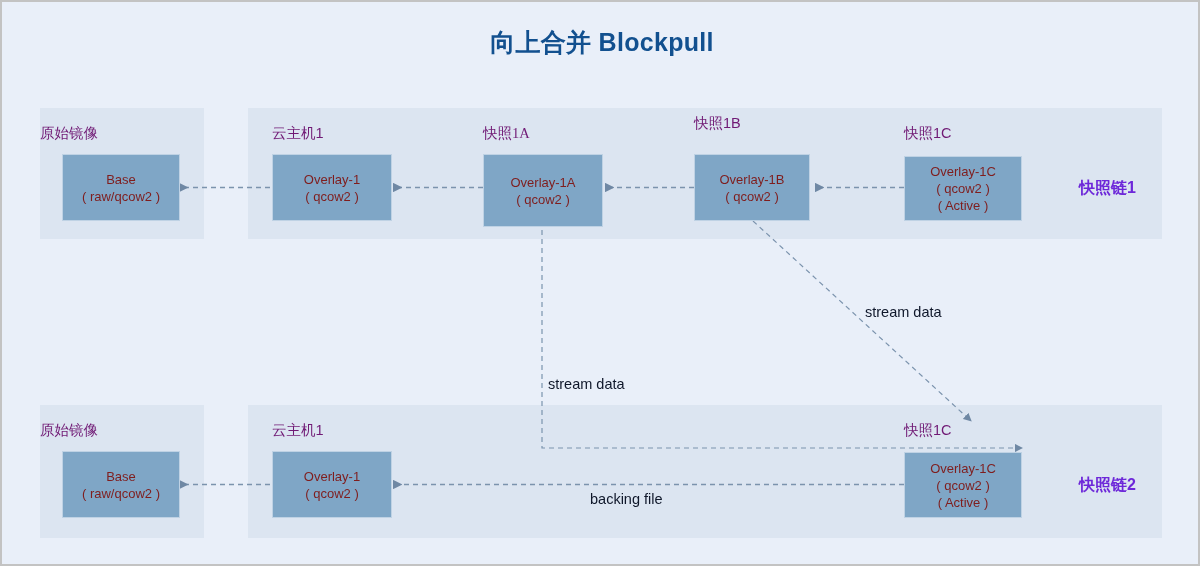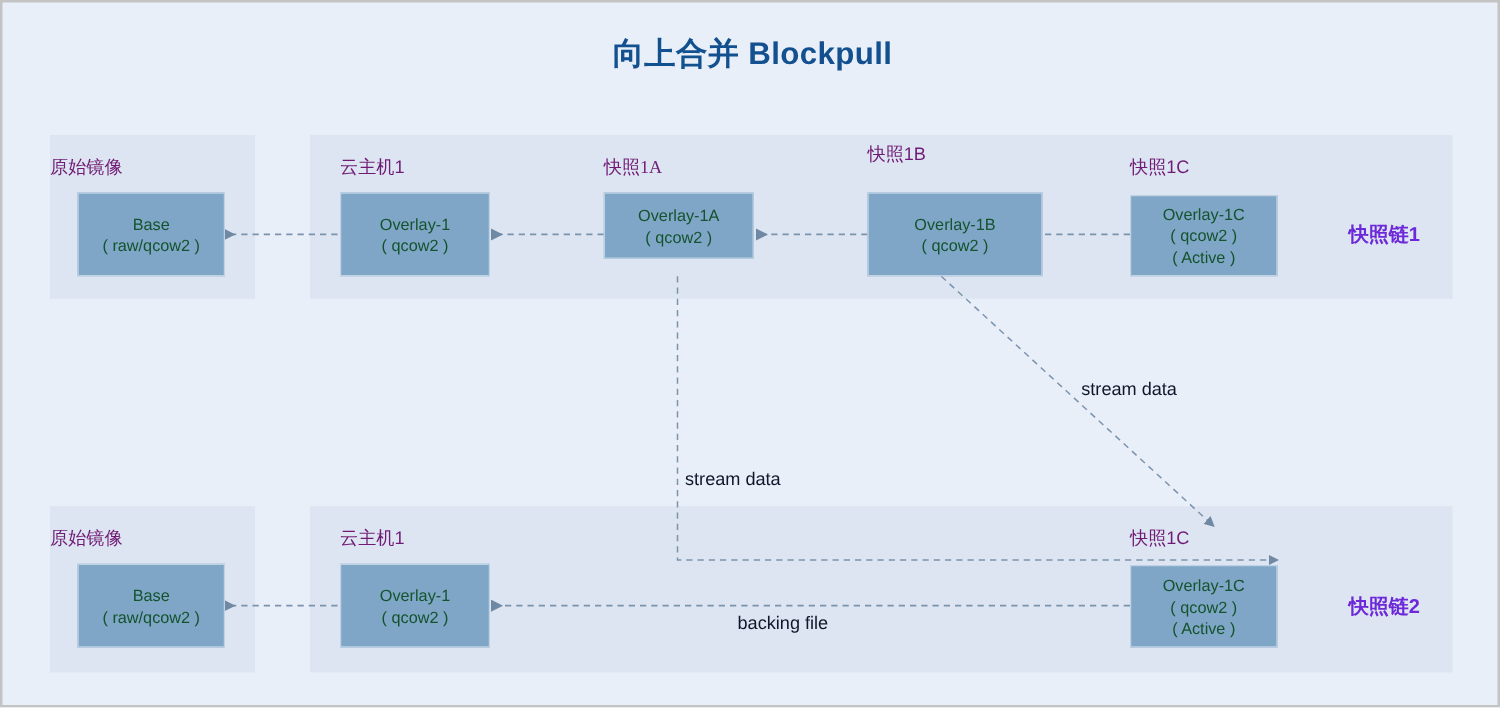--- a/index.html
+++ b/index.html
@@ -47,21 +47,21 @@
     font-size: 14.5px;
     color: #701a75;
     text-align: left;
     white-space: nowrap;
   }
   .node {
     position: absolute;
     background: #7fa6c6;
     border: 1px solid #bfd2e4;
     box-sizing: border-box;
-    color: #14532d;
+    color: #7f1d1d;
     font-size: 13px;
     line-height: 17px;
     display: flex;
     flex-direction: column;
     align-items: center;
     justify-content: center;
     text-align: center;
   }
   .node span { display: block; }
   .edge-label {
@@ -126,26 +126,26 @@
   <div class="node" style="left:60px; top:152px; width:118px; height:67px;">
     <span>Base</span>
     <span>( raw/qcow2 )</span>
   </div>
 
   <div class="node" style="left:270px; top:152px; width:120px; height:67px;">
     <span>Overlay-1</span>
     <span>( qcow2 )</span>
   </div>
 
-  <div class="node" style="left:481px; top:152px; width:120px; height:53px;">
+  <div class="node" style="left:481px; top:152px; width:120px; height:73px;">
     <span>Overlay-1A</span>
     <span>( qcow2 )</span>
   </div>
 
-  <div class="node" style="left:692px; top:152px; width:140px; height:67px;">
+  <div class="node" style="left:692px; top:152px; width:116px; height:67px;">
     <span>Overlay-1B</span>
     <span>( qcow2 )</span>
   </div>
 
   <div class="node" style="left:902px; top:154px; width:118px; height:65px;">
     <span>Overlay-1C</span>
     <span>( qcow2 )</span>
     <span>( Active )</span>
   </div>
 

